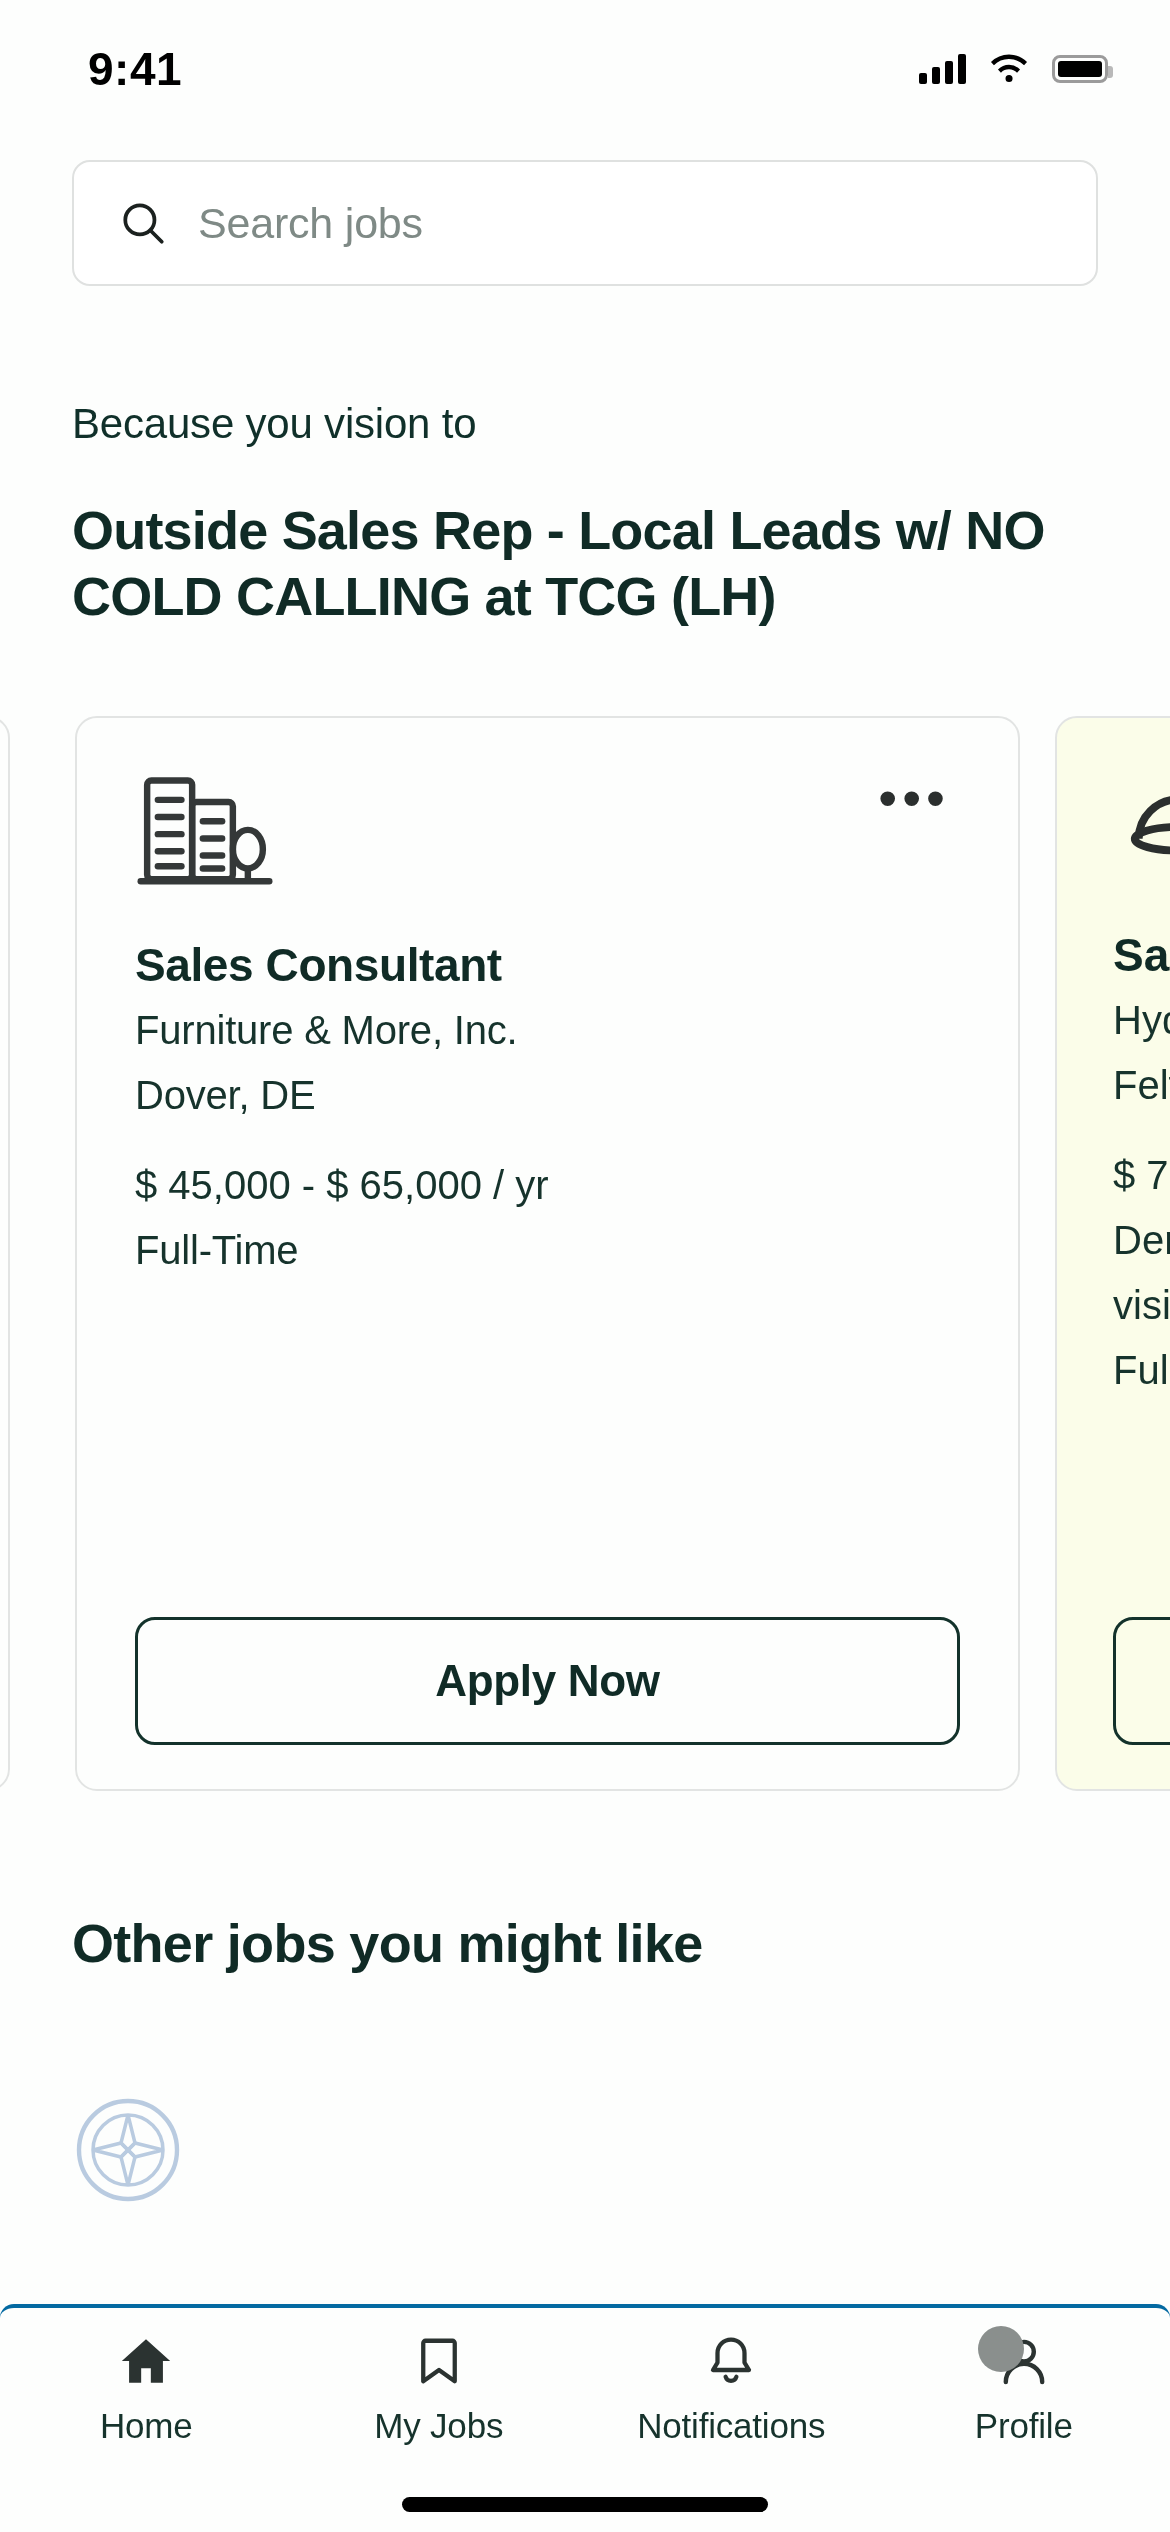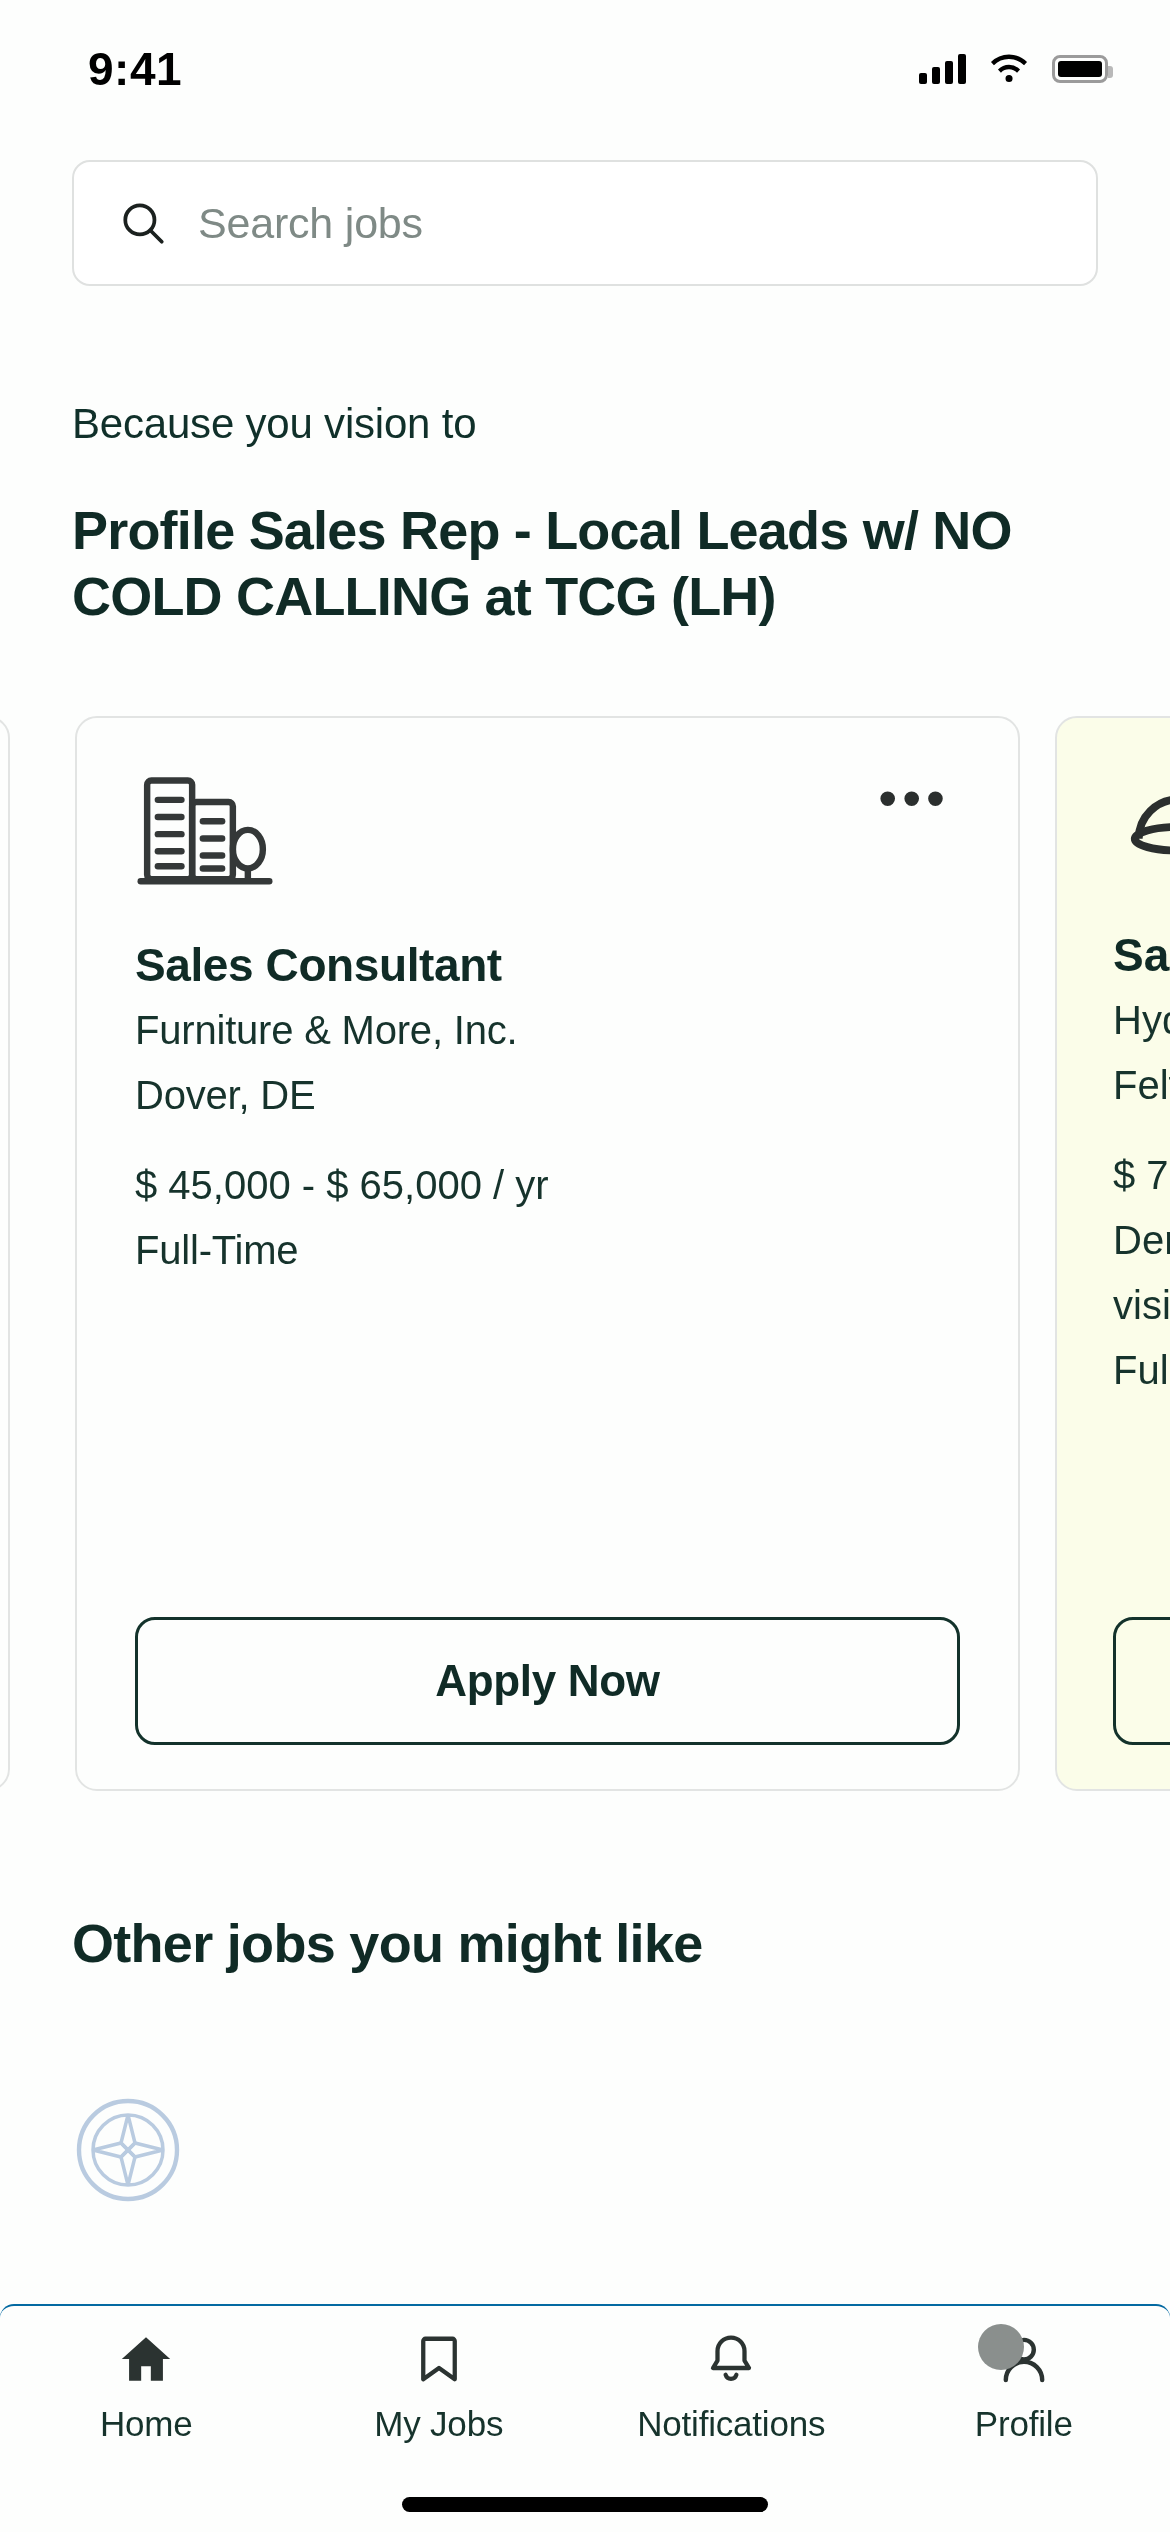--- a/index.html
+++ b/index.html
@@ -123,21 +123,21 @@
     margin:88px 72px 0 72px;
     font-size:54px; font-weight:700; color:#102b26; letter-spacing:-0.7px;
   }
   .compass-wrap { margin:92px 0 0 72px; }
 
   
   .bottom-nav {
     position:absolute; left:0; right:0; bottom:0;
     height:228px;
     background:#fdfefd;
-    border-top:2px solid #0369a1;
+    border-top:4px solid #0369a1;
     border-radius:14px 14px 0 0;
     display:flex; flex-direction:column;
   }
   .nav-items { display:flex; flex:1; padding-top:22px; }
   .nav-item {
     flex:1; display:flex; flex-direction:column;
     align-items:center; justify-content:flex-start; gap:14px;
     cursor:pointer; position:relative;
   }
   .nav-icon { height:62px; display:flex; align-items:center; justify-content:center; }
@@ -180,21 +180,21 @@
     <div class="search-box">
       <svg width="50" height="50" viewBox="0 0 24 24" fill="none">
         <circle cx="10.5" cy="10.5" r="7" stroke="#1b211f" stroke-width="1.8"></circle>
         <line x1="15.6" y1="15.6" x2="21" y2="21" stroke="#1b211f" stroke-width="1.8" stroke-linecap="round"></line>
       </svg>
       <span class="search-placeholder">Search jobs</span>
     </div>
   </div>
 
   <div class="because">Because you vision to</div>
-  <h1 class="headline">Profile Sales Rep - Local Leads w/ NO COLD CALLING at TCG (LH)</h1>
+  <h1 class="headline">Outside Sales Rep - Local Leads w/ NO COLD CALLING at TCG (LH)</h1>
 
   <div class="carousel">
 
     <div class="card card-prev"></div>
 
     <div class="card card-main">
       <div class="card-top">
         <svg class="company-logo" viewBox="0 0 64 56" fill="none">
           <rect x="5" y="4" width="21" height="46" rx="2" stroke="#343838" stroke-width="3"></rect>
           <rect x="26" y="14" width="19" height="36" rx="2" stroke="#343838" stroke-width="3"></rect>

